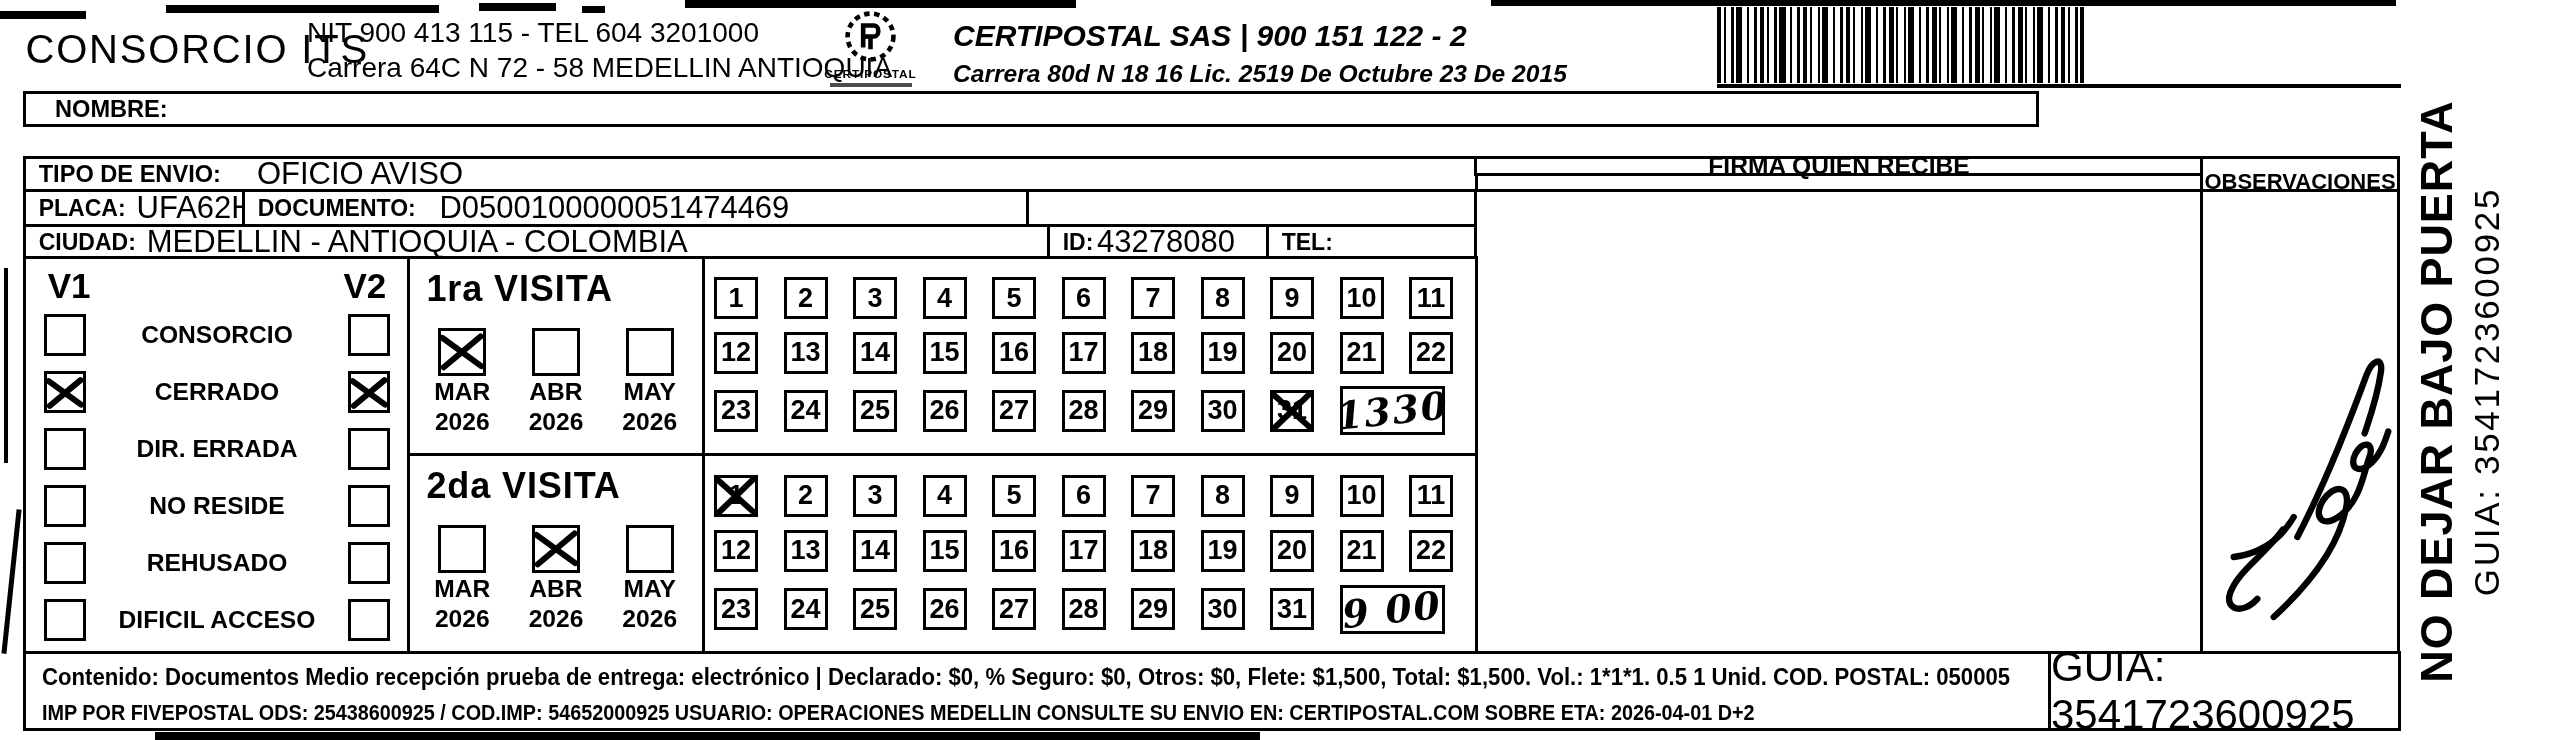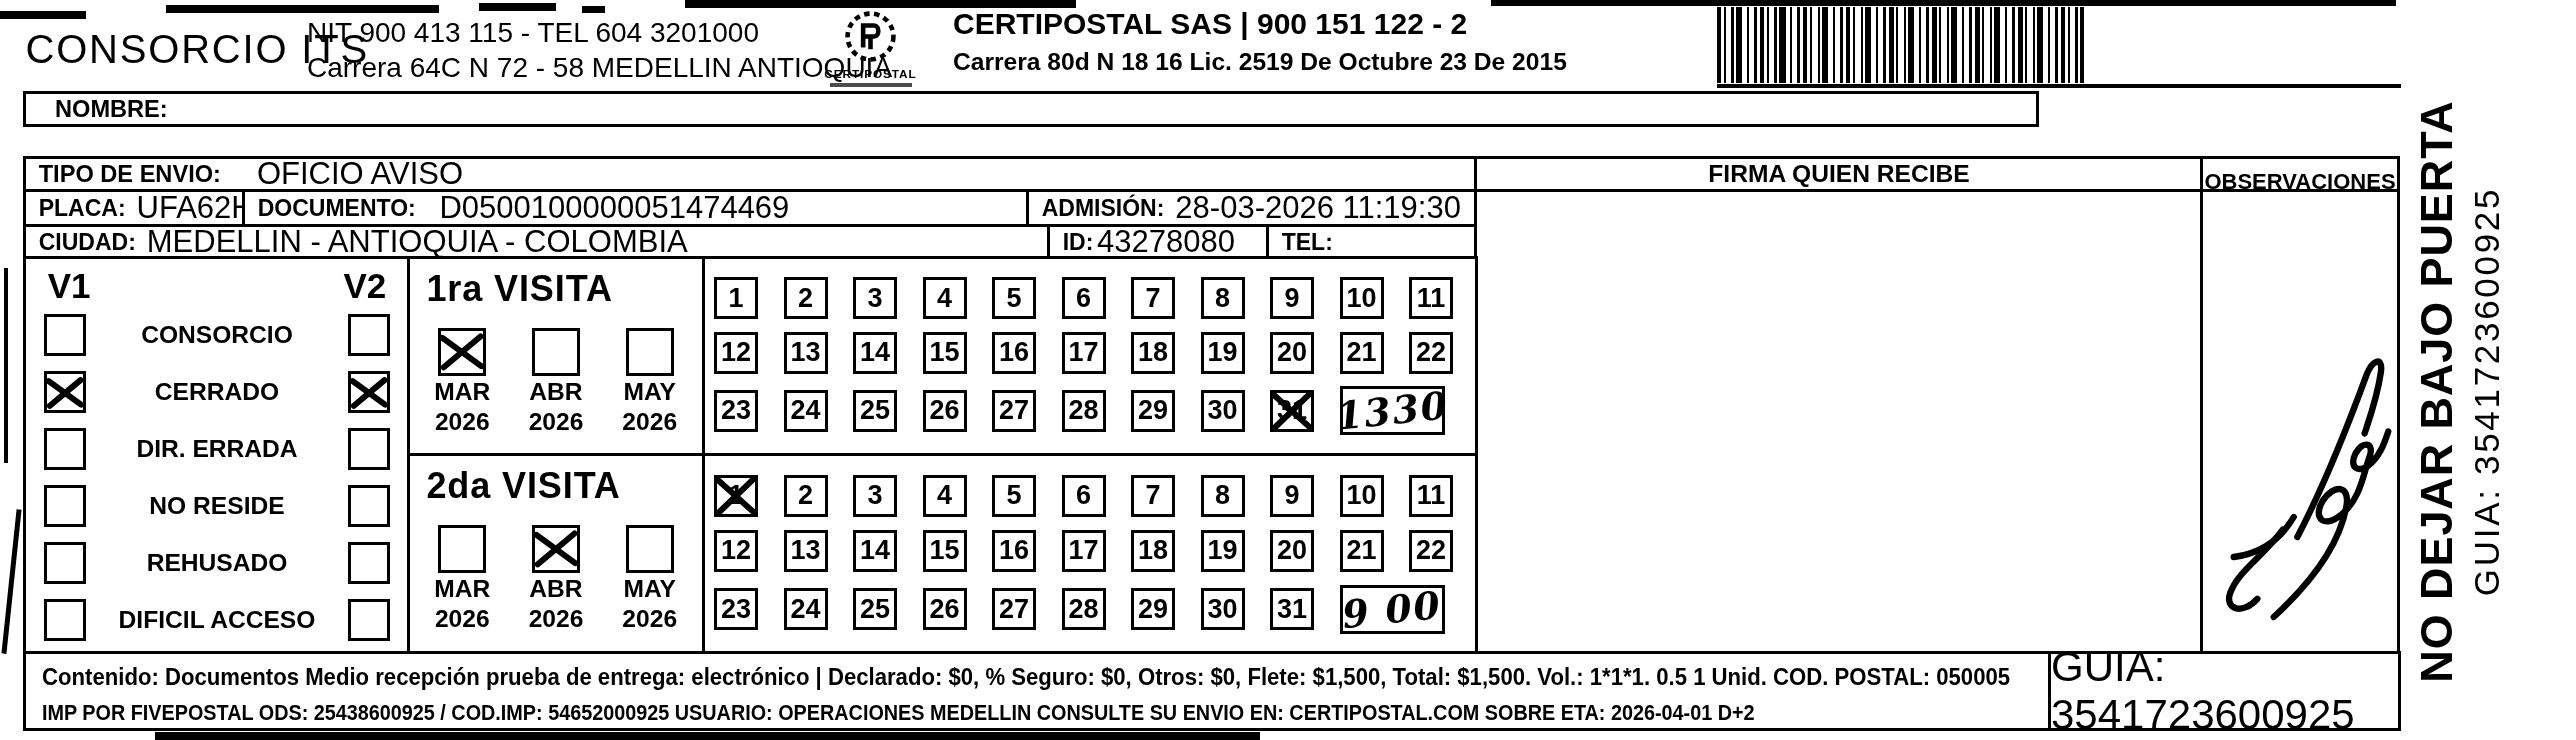--- a/index.html
+++ b/index.html
@@ -67,48 +67,44 @@
     <div>Carrera 64C N 72 - 58 MEDELLIN ANTIOQUIA</div>
   </div>
   <div class="abs" style="left:816px;top:9px;width:109px;text-align:center;">
     <svg width="55" height="55" viewBox="0 0 60 60">
       <circle cx="30" cy="30" r="25" fill="none" stroke="#000" stroke-width="5" stroke-dasharray="6 5"></circle>
       <path d="M22 42 L22 18 L34 18 C40 18 40 30 34 30 L22 30 M30 30 L30 44" fill="none" stroke="#000" stroke-width="5"></path>
     </svg>
     <div style="font-size:11.8px;font-weight:700;letter-spacing:0.9px;">CERTIPOSTAL</div>
     <div class="bar" style="position:static;display:block;margin:1.8px auto 0;width:82px;height:4.5px;opacity:.7;"></div>
   </div>
-  <div class="abs" style="left:953px;top:7px;">
+  <div class="abs" style="left:953px;top:19px;font-style:italic;">
     <div style="font-size:30px;font-weight:700;">CERTIPOSTAL SAS | 900 151 122 - 2</div>
     <div style="font-size:24.6px;font-weight:700;margin-top:7.3px;">Carrera 80d N 18 16  Lic. 2519 De Octubre 23 De 2015</div>
   </div>
   <div id="barcode" class="abs" style="left:1717px;top:7.3px;width:367px;height:76px;"></div>
 
   <div class="cell row-flex" style="left:23px;top:91px;width:2016px;height:36px;padding-left:29px;">
     <span class="lbl" style="font-size:23.6px;">NOMBRE:</span>
   </div>
 
   <div class="cell row-flex" style="left:23px;top:156px;width:1455px;height:36px;gap:36px;">
     <span class="lbl" style="font-size:23.6px;">TIPO DE ENVIO:</span>
     <span class="val" style="font-size:31px;">OFICIO AVISO</span>
   </div>
-  <div class="cell" style="left:1474px;top:156px;width:730px;height:36px;display:flex;align-items:center;justify-content:center;font-size:24.6px;font-weight:700;">FIRMA QUIEN RECIBE</div>
+  <div class="cell" style="left:1474px;top:156px;width:730px;height:20px;display:flex;align-items:center;justify-content:center;font-size:24.6px;font-weight:700;">FIRMA QUIEN RECIBE</div>
   <div class="cell" style="left:2200px;top:156px;width:200px;height:52px;display:flex;align-items:center;justify-content:center;font-size:22px;font-weight:700;">OBSERVACIONES</div>
 
   <div class="cell row-flex" style="left:23px;top:189px;width:223px;height:38px;">
     <span class="lbl" style="font-size:23px;">PLACA:</span>
     <span class="val" style="font-size:31px;">UFA62H</span>
   </div>
   <div class="cell row-flex" style="left:242px;top:189px;width:787px;height:38px;">
     <span class="lbl" style="font-size:23px;">DOCUMENTO:</span>
     <span class="val" style="font-size:31px;margin-left:12.7px;">D0500100000051474469</span>
-  </div>
-  <div class="cell row-flex" style="left:1026px;top:189px;width:452px;height:38px;">
-    <span class="lbl" style="font-size:23px;">ADMISIÓN:</span>
-    <span class="val" style="font-size:31px;">28-03-2026 11:19:30</span>
   </div>
 
   <div class="cell row-flex" style="left:23px;top:224px;width:1028px;height:36px;">
     <span class="lbl" style="font-size:23px;">CIUDAD:</span>
     <span class="val" style="font-size:31px;">MEDELLIN - ANTIOQUIA - COLOMBIA</span>
   </div>
   <div class="cell row-flex" style="left:1047px;top:224px;width:222px;height:36px;gap:3.6px;">
     <span class="lbl" style="font-size:23px;">ID:</span>
     <span class="val" style="font-size:31px;">43278080</span>
   </div>

